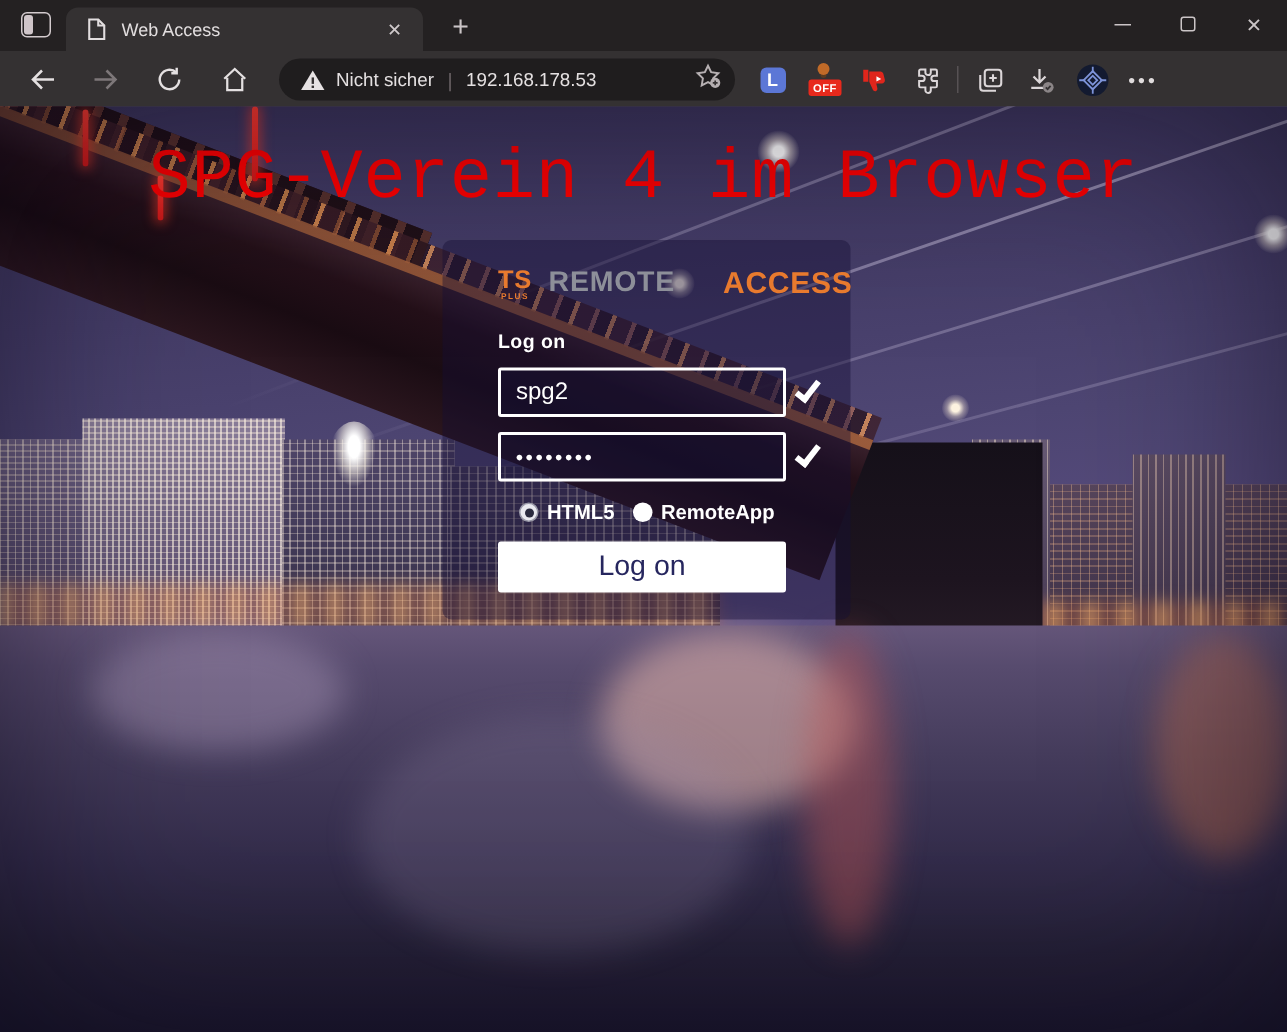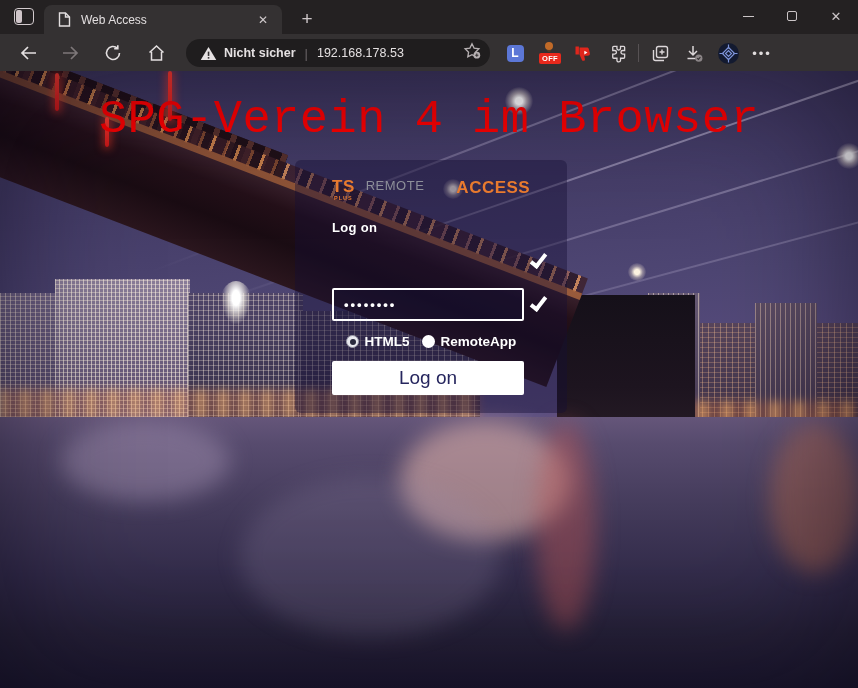--- a/index.html
+++ b/index.html
@@ -18,21 +18,21 @@
   .wincontrols { position:absolute; right:0; top:0; height:32px; display:flex; }
   .winbtn { width:44px; height:32px; display:flex; align-items:center; justify-content:center; color:#cbc5c7; }
   .min-glyph { width:11px; border-top:1.4px solid #cbc5c7; }
   .max-glyph { width:10px; height:10px; border:1.4px solid #cbc5c7; border-radius:2px; }
   .close-glyph { font-size:13px; }
 
   .toolbar { position:absolute; left:0; top:34px; width:858px; height:37px; background:#343132; }
   .navbtn { position:absolute; top:7px; width:24px; height:24px; display:flex; align-items:center; justify-content:center; }
   .addrbar { position:absolute; left:186px; top:5px; width:304px; height:28px; background:#1f1d1e; border-radius:14px; display:flex; align-items:center; padding:0 8px 0 14px; }
   .addr-warn { display:flex; align-items:center; }
-  .addr-sec { color:#e4e0e1; font-size:12.5px; margin-left:7px; white-space:nowrap;font-weight:bold; }
+  .addr-sec { color:#e4e0e1; font-size:12.5px; margin-left:7px; white-space:nowrap; }
   .addr-div { color:#6a6466; margin:0 9px; font-size:13px; }
   .addr-url { color:#e4e0e1; font-size:12.5px; flex:1; white-space:nowrap; }
   .ext-row { position:absolute; top:7px; height:24px; display:flex; align-items:center; }
   .ext-item { width:24px; height:24px; display:flex; align-items:center; justify-content:center; margin:0 5px; position:relative; }
   .ext-l { width:17px; height:17px; background:#5c77d6; border-radius:4px; color:#fff; font-size:12px; font-weight:bold; text-align:center; line-height:17px; }
   .ext-off { position:relative; width:20px; height:22px; }
   .ext-off .pin { position:absolute; left:6px; top:0; width:8px; height:8px; border-radius:50%; background:#c06a28; box-shadow:0 4px 0 -2px #5a3b20; }
   .ext-off .badge { position:absolute; left:0; bottom:0; width:22px; height:11px; background:#e8291c; border-radius:2px; color:#fff; font-size:7.5px; font-weight:bold; text-align:center; line-height:11px; letter-spacing:.3px; }
   .tool-div { width:1px; height:18px; background:#575254; margin:0 4px; }
   .avatar { width:21px; height:21px; border-radius:50%; background:#131a30; position:relative; overflow:hidden; }
@@ -66,22 +66,22 @@
 
   .page-title { position:absolute; left:0; top:22px; width:100%; text-align:center; color:#fe0000; font-size:47px; font-weight:400; letter-spacing:.5px; z-index:8;font-family:Liberation Mono, monospace; }
 
   
   .panel { position:absolute; left:295px; top:89px; width:272px; height:253px; background:rgba(22,15,52,.42); border-radius:6px; z-index:10; }
   .brand { position:absolute; left:37px; top:18px; width:198px; display:flex; align-items:flex-start; }
   .brand-ts-wrap { display:flex; flex-direction:column; align-items:center; line-height:1; margin-right:4px; }
   .brand-ts { color:#e87a2e; font-size:17px; font-weight:800; letter-spacing:.5px; }
   .brand-plus { color:#e87a2e; font-size:5.5px; font-weight:700; letter-spacing:1px; margin-top:1px; }
   .brand-bar { width:3px; height:23px; background:#e87a2e; margin:0 5px 0 2px; }
-  .brand-remote { color:#8d8f99; font-size:13px; font-weight:400; letter-spacing:.5px; }
-  .brand-access { color:#e87a2e; font-size:17px; font-weight:700; letter-spacing:.5px;padding-left:32px; }
+  .brand-remote { color:#8d8f99; font-size:19px; font-weight:700; letter-spacing:.5px; }
+  .brand-access { color:#e87a2e; font-size:20px; font-weight:700; letter-spacing:.5px;padding-left:32px; }
   .logon-label { position:absolute; left:37px; top:60px; color:#fff; font-size:13px; font-weight:600; letter-spacing:.3px; }
   .field { position:absolute; left:37px; width:192px; height:33px; background:rgba(20,16,55,.35); border:2px solid #fff; border-radius:2px; color:#fff; font-size:16px; padding:0 10px; font-family:"Liberation Sans",sans-serif; outline:none; }
   .field-user { top:85px; }
   .field-pass { top:128px; font-size:13px; letter-spacing:2px; font-weight:bold; }
   .check { position:absolute; left:239px; width:9px; height:17px; border-right:4px solid #fff; border-bottom:4px solid #fff; transform:rotate(38deg); }
   .check1 { top:91px; } .check2 { top:134px; }
   .radio-row { position:absolute; left:0; top:174px; width:100%; display:flex; justify-content:center; align-items:center; gap:12px; }
   .radio-opt { display:flex; align-items:center; gap:6px; }
   .radio-dot { width:13px; height:13px; border-radius:50%; background:#fff; position:relative; }
   .radio-dot.selected { background:#e9e9ef; border:1px solid #9a9aa8; }
@@ -269,20 +269,21 @@
           <span class="brand-ts">TS</span>
           <span class="brand-plus">PLUS</span>
         </span>
         <span class="brand-bar"></span>
         <span class="brand-remote">REMOTE</span>
         <span class="brand-access">ACCESS</span>
       </div>
 
       <div class="logon-label">Log on</div>
 
+      <input class="field field-user" type="text" value="spg2" style="">
       <span class="check check1"></span>
 
       <input class="field field-pass" type="text" value="••••••••" style="">
       <span class="check check2"></span>
 
       <div class="radio-row">
         <span class="radio-opt">
           <span class="radio-dot selected"></span>
           <span class="radio-label">HTML5</span>
         </span>

